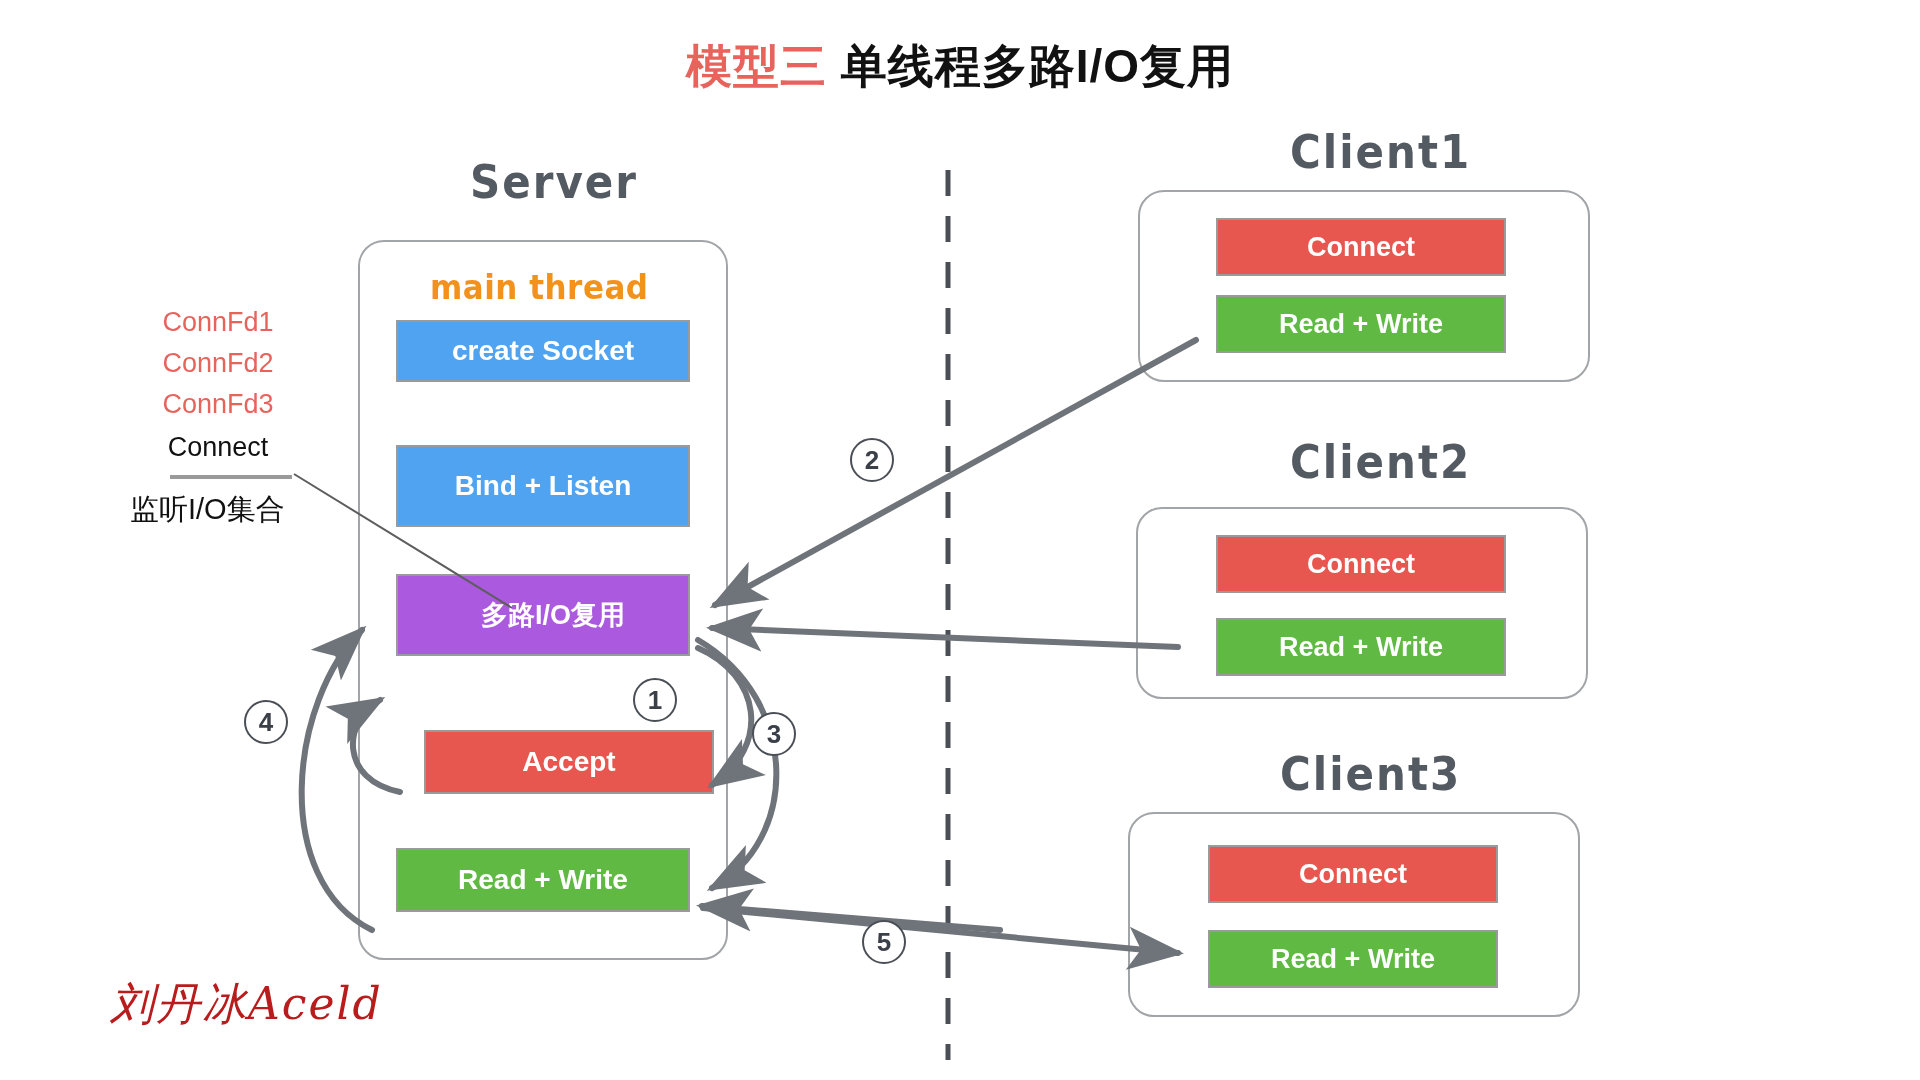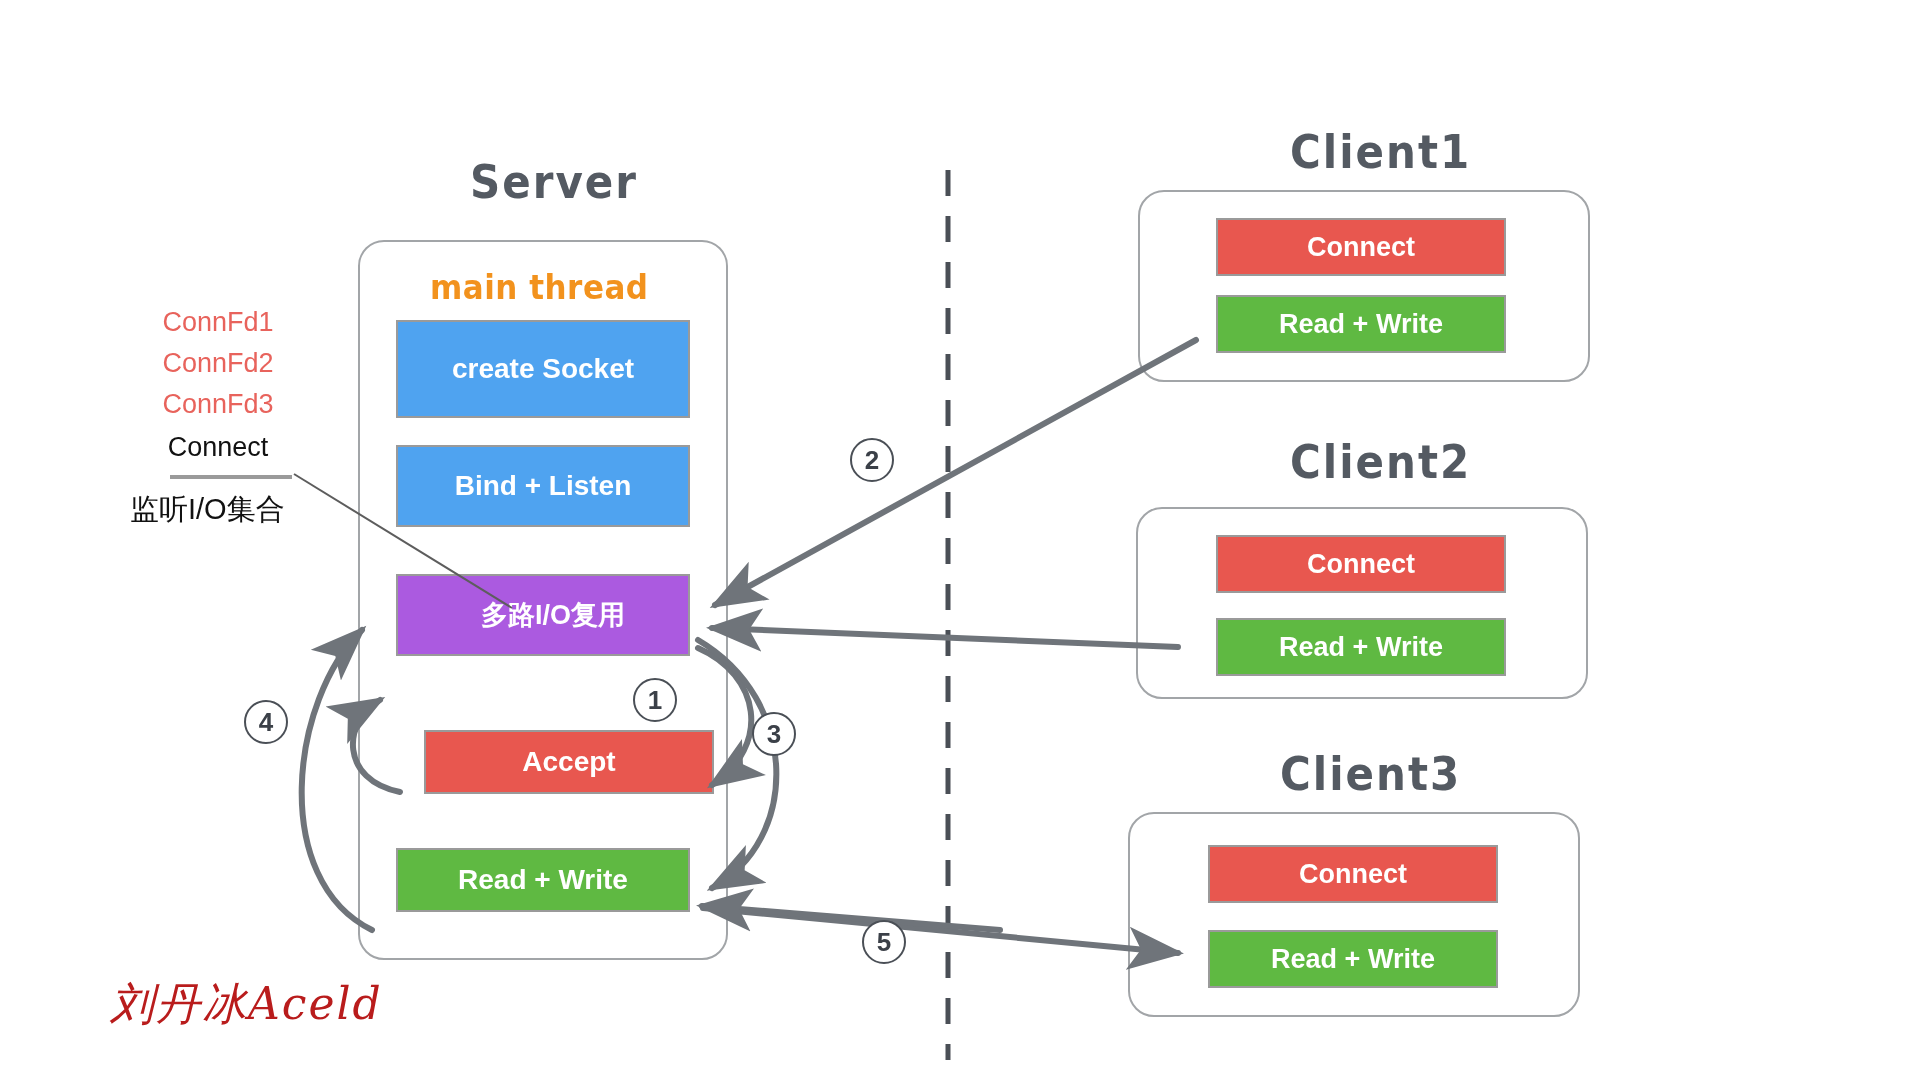--- a/index.html
+++ b/index.html
@@ -80,32 +80,35 @@
   #arrows{position:absolute;left:0;top:0;width:1920px;height:1080px;
           pointer-events:none;z-index:3;}
   #divider{position:absolute;z-index:2;}
   #callout{position:absolute;z-index:5;}
 </style>
 </head>
 <body>
 
 <div class="stage">
 
+  <div id="title">
+    <span class="red">模型三</span><span class="blk"> 单线程多路I/O复用</span>
+  </div>
 
   <svg id="divider" style="left:940px;top:170px;" width="16" height="890">
     <line x1="8" y1="0" x2="8" y2="890" stroke="#4a4f56" stroke-width="5" stroke-dasharray="26 20" stroke-linecap="butt"></line>
   </svg>
 
   <div class="caption" style="left:470px;top:160px;">Server</div>
 
   <div class="panel" id="server-panel" style="left:358px;top:240px;width:370px;height:720px;"></div>
 
   <div id="main-thread-label" style="left:430px;top:267px;">main thread</div>
 
-  <div class="box blue" id="srv-0" style="left:396px;top:320px;width:294px;height:98px;font-size:28px;">
+  <div class="box blue" id="srv-0" style="left:396px;top:320px;width:294px;height:62px;font-size:28px;">
     <span>create Socket</span>
   </div>
 
   <div class="box blue" id="srv-1" style="left:396px;top:445px;width:294px;height:82px;font-size:28px;text-align:center;">
     <span>Bind + Listen</span>
   </div>
 
   <div class="box purple" id="srv-2" style="left:396px;top:574px;width:294px;height:82px;font-size:27px;padding-left:20px;">
     <span>多路I/O复用</span>
   </div>

